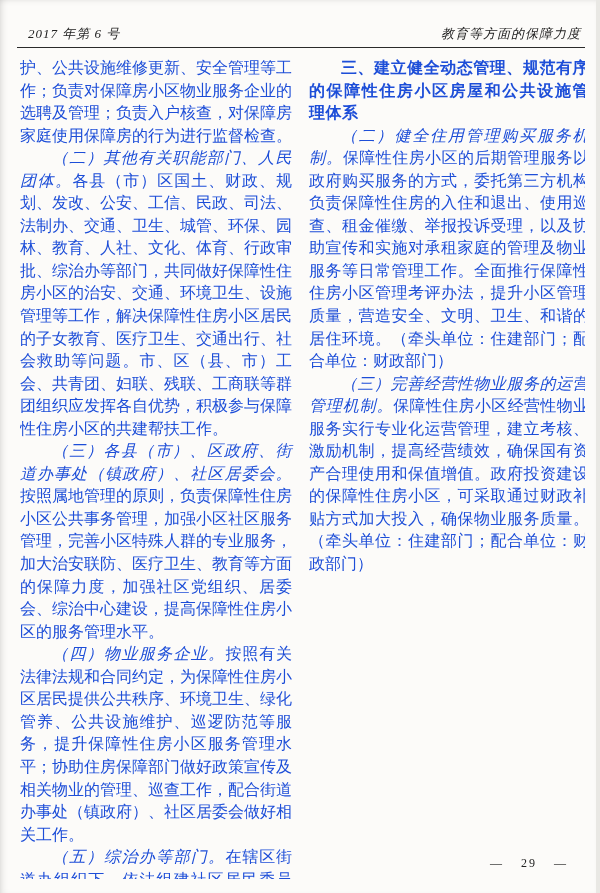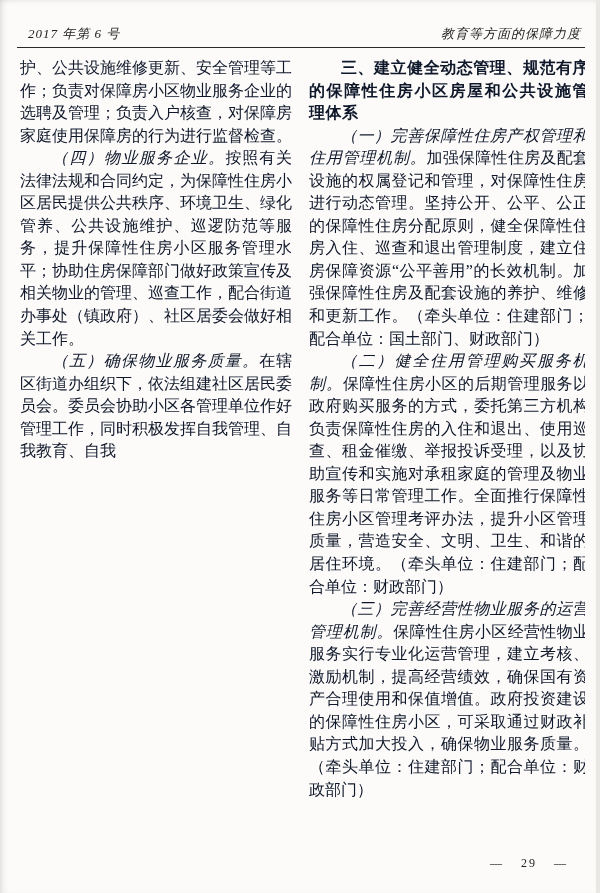--- a/index.html
+++ b/index.html
@@ -43,21 +43,21 @@
     gap: 17px;
     margin-top: 9px;
     height: 822px;
     overflow: hidden;
   }
   .col {
     font-size: 16px;
     line-height: 22.55px;
     text-align: justify;
     text-justify: inter-character;
-    color: #0f172a;
+    color: #1d4ed8;
   }
   .col-left  { width: 272px; flex: 0 0 272px; }
   .col-right { width: 280px; flex: 0 0 280px; }
   .col p { margin: 0; }
   .para       { text-indent: 2em; }
   .para-cont  { text-indent: 0; }
   .lead-kai {
     font-style: italic;
     letter-spacing: 0.5px;
   }
@@ -86,27 +86,28 @@
   <header class="running-header">
     <span>2017 年第 6 号</span>
     <span>教育等方面的保障力度</span>
   </header>
   <hr class="header-rule">
 
   <main class="columns">
 
     <section class="col col-left">
       <p class="para-cont"><span>护、公共设施维修更新、安全管理等工作；负责对保障房小区物业服务企业的选聘及管理；负责入户核查，对保障房家庭使用保障房的行为进行监督检查。</span></p>
+      <p class="para"><span class="lead-kai">（二）其他有关职能部门、人民团体。</span><span>各县（市）区国土、财政、规划、发改、公安、工信、民政、司法、法制办、交通、卫生、城管、环保、园林、教育、人社、文化、体育、行政审批、综治办等部门，共同做好保障性住房小区的治安、交通、环境卫生、设施管理等工作，解决保障性住房小区居民的子女教育、医疗卫生、交通出行、社会救助等问题。市、区（县、市）工会、共青团、妇联、残联、工商联等群团组织应发挥各自优势，积极参与保障性住房小区的共建帮扶工作。</span></p>
+      <p class="para"><span class="lead-kai">（三）各县（市）、区政府、街道办事处（镇政府）、社区居委会。</span><span>按照属地管理的原则，负责保障性住房小区公共事务管理，加强小区社区服务管理，完善小区特殊人群的专业服务，加大治安联防、医疗卫生、教育等方面的保障力度，加强社区党组织、居委会、综治中心建设，提高保障性住房小区的服务管理水平。</span></p>
       <p class="para"><span class="lead-kai">（四）物业服务企业。</span><span>按照有关法律法规和合同约定，为保障性住房小区居民提供公共秩序、环境卫生、绿化管养、公共设施维护、巡逻防范等服务，提升保障性住房小区服务管理水平；协助住房保障部门做好政策宣传及相关物业的管理、巡查工作，配合街道办事处（镇政府）、社区居委会做好相关工作。</span></p>
-      <p class="para"><span class="lead-kai">（五）确保物业服务质量。</span><span>在辖区街道办组织下，依法组建社区居民委员会。委员会协助小区各管理单位作好管理工作，同时积极发挥自我管理、自我教育、自我</span></p>
+      <p class="para"><span class="lead-kai">（五）综治办等部门。</span><span>在辖区街道办组织下，依法组建社区居民委员会。委员会协助小区各管理单位作好管理工作，同时积极发挥自我管理、自我教育、自我</span></p>
     </section>
 
     <section class="col col-right">
       <p class="section-heading">三、建立健全动态管理、规范有序的保障性住房小区房屋和公共设施管理体系</p>
-      <p class="para"><span class="lead-kai">（一）完善保障性住房产权管理和住用管理机制。</span><span>加强保障性住房及配套设施的权属登记和管理，对保障性住房进行动态管理。坚持公开、公平、公正的保障性住房分配原则，健全保障性住房入住、巡查和退出管理制度，建立住房保障资源“公平善用”的长效机制。加强保障性住房及配套设施的养护、维修和更新工作。（牵头单位：住建部门；配合单位：国土部门、财政部门）</span></p>
       <p class="para"><span class="lead-kai">（二）健全住用管理购买服务机制。</span><span>保障性住房小区的后期管理服务以政府购买服务的方式，委托第三方机构负责保障性住房的入住和退出、使用巡查、租金催缴、举报投诉受理，以及协助宣传和实施对承租家庭的管理及物业服务等日常管理工作。全面推行保障性住房小区管理考评办法，提升小区管理质量，营造安全、文明、卫生、和谐的居住环境。（牵头单位：住建部门；配合单位：财政部门）</span></p>
       <p class="para"><span class="lead-kai">（三）完善经营性物业服务的运营管理机制。</span><span>保障性住房小区经营性物业服务实行专业化运营管理，建立考核、激励机制，提高经营绩效，确保国有资产合理使用和保值增值。政府投资建设的保障性住房小区，可采取通过财政补贴方式加大投入，确保物业服务质量。（牵头单位：住建部门；配合单位：财政部门）</span></p>
 
     </section>
 
   </main>
 
   <footer class="page-footer">— 29 —</footer>
 
 </div>

